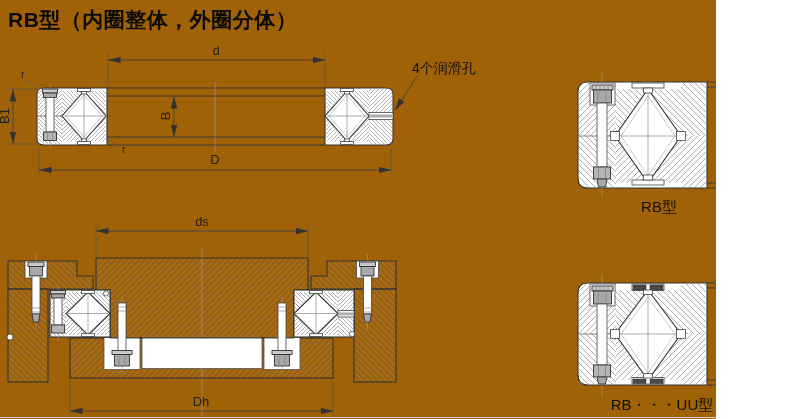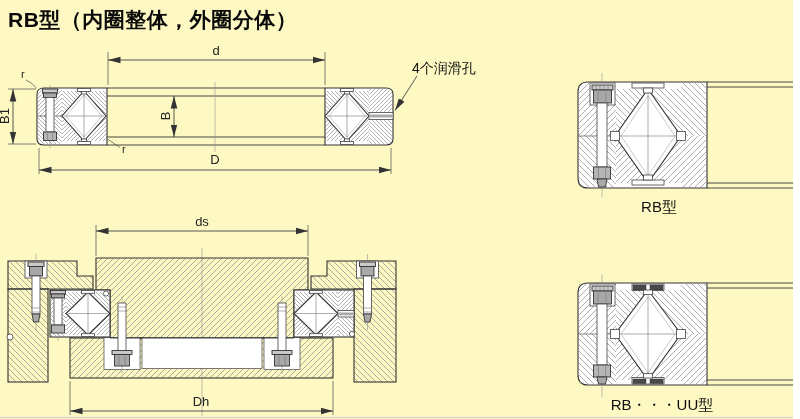--- a/index.html
+++ b/index.html
@@ -1,16 +1,16 @@
 <!DOCTYPE html>
 <html><head>
 <meta charset="utf-8">
 <style>
   html,body{margin:0;padding:0;background:#fff;}
-  .stage{position:relative;width:793px;height:419px;background:#fef9c3;overflow:hidden;
+  .stage{position:relative;width:716px;height:419px;background:#a16207;overflow:hidden;
          font-family:"Liberation Sans","DejaVu Sans",sans-serif;}
   svg{display:block}
   .ol{fill:#fff;stroke:#333;stroke-width:1.1}
   .ln{stroke:#333;stroke-width:0.9;fill:none}
   .tn{stroke:#777;stroke-width:0.6;fill:none}
   .tn2{stroke:#999;stroke-width:0.5;fill:none}
   .dim{stroke:#444;stroke-width:0.9;fill:none}
   .ext{stroke:#555;stroke-width:0.75;fill:none}
   .cl{stroke:#9a9a9a;stroke-width:0.65;fill:none}
   .split{stroke:#555;stroke-width:0.7;fill:none}

